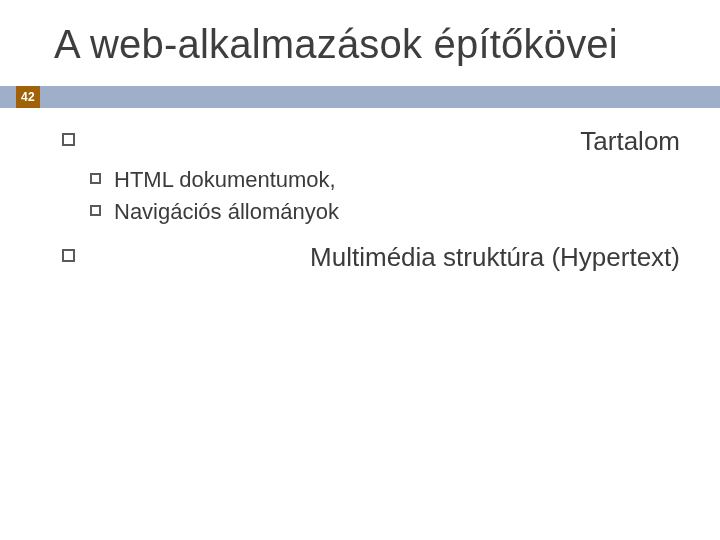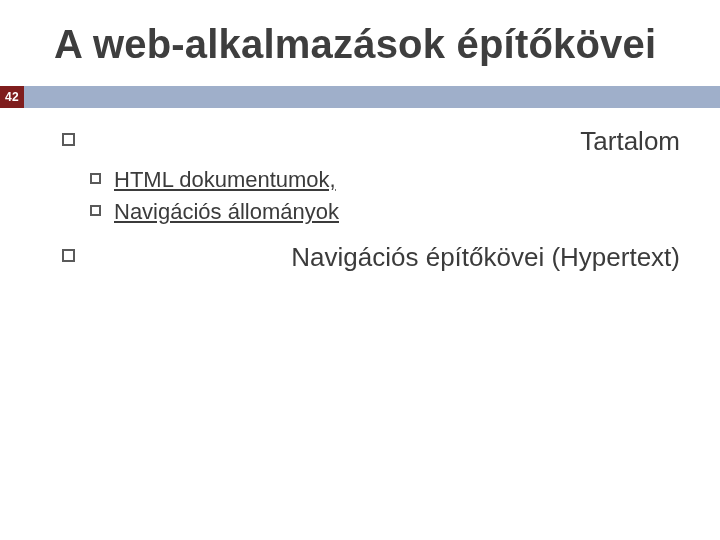--- a/index.html
+++ b/index.html
@@ -17,39 +17,39 @@
     width: 720px;
     height: 540px;
     box-sizing: border-box;
   }
   .title {
     position: absolute;
     top: 22px;
     left: 54px;
     right: 30px;
     font-size: 40px;
-    font-weight: 700;
+    font-weight: 400;
     color: #3e3e3e;
     letter-spacing: 0.2px;
   }
   .stripe {
     position: absolute;
     top: 86px;
     left: 0;
     width: 720px;
     height: 22px;
     background: #9fafca;
   }
   .pagebox {
     position: absolute;
     top: 86px;
-    left: 0;
+    left: 16px;
     width: 24px;
     height: 22px;
-    background: #7f1d1d;
+    background: #a16207;
     color: #ffffff;
     font-size: 12px;
     font-weight: 600;
     display: flex;
     align-items: center;
     justify-content: center;
     letter-spacing: 0.3px;
   }
   .body {
     position: absolute;
@@ -78,21 +78,20 @@
     background: transparent;
   }
   .lvl2-group {
     margin: 6px 0 14px 28px;
     font-size: 22px;
   }
   .lvl2 {
     position: relative;
     padding-left: 24px;
     margin-bottom: 2px;
-    text-decoration: underline;
   }
   .lvl2::before {
     content: "";
     position: absolute;
     left: 0;
     top: 8px;
     width: 11px;
     height: 11px;
     border: 2px solid #5a5a5a;
     box-sizing: border-box;
@@ -117,18 +116,18 @@
     <div class="lvl2-group">
       <div class="lvl2">
         <span>HTML dokumentumok,</span>
       </div>
       <div class="lvl2">
         <span>Navigációs állományok</span>
       </div>
     </div>
 
     <div class="lvl1">
-      <span>Navigációs építőkövei (Hypertext)</span>
+      <span>Multimédia struktúra (Hypertext)</span>
     </div>
 
 
   </div>
 </div>
 
 </body></html>

